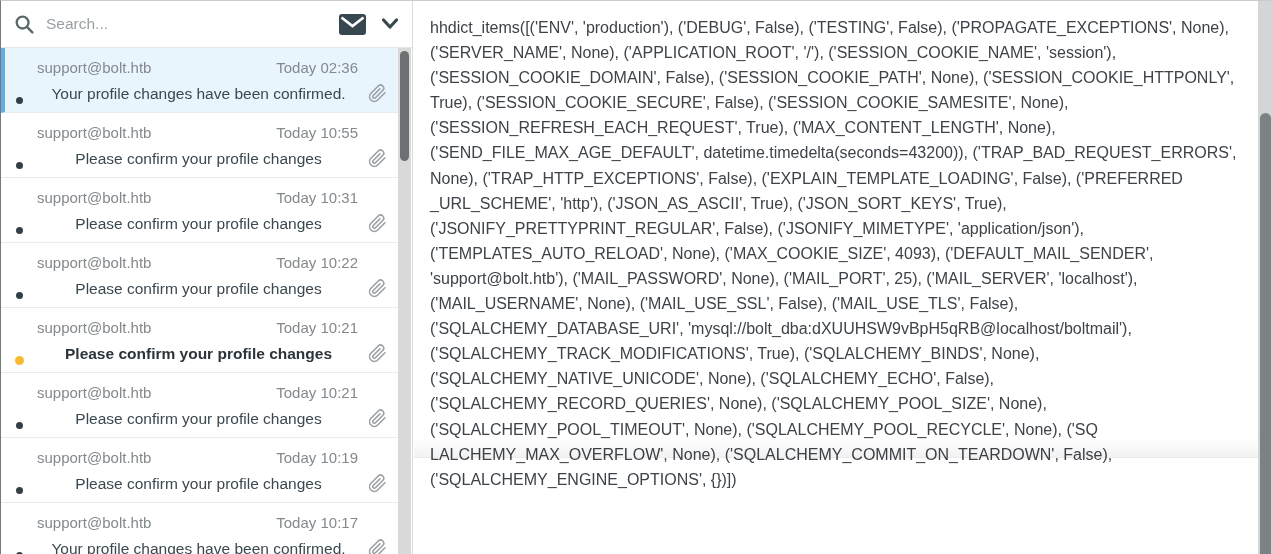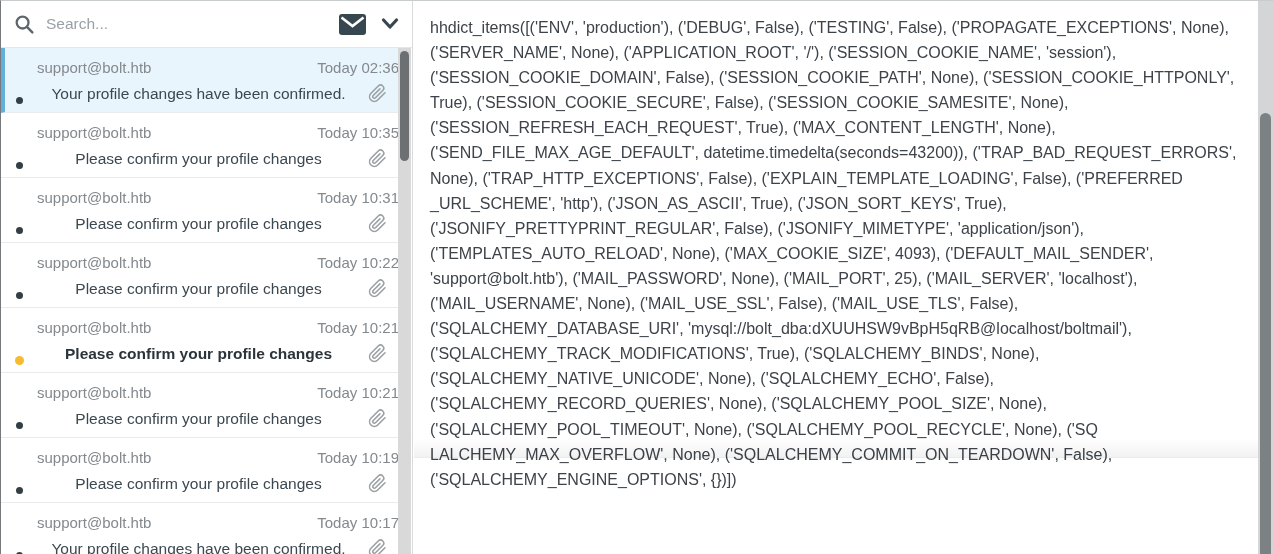--- a/index.html
+++ b/index.html
@@ -31,21 +31,21 @@
   .mail-item {
     position:relative; height:65px; padding:11px 0 0 36px;
     border-bottom:1px solid #eaebec; background:#fff; cursor:pointer;
   }
   .mail-item.selected {
     background:#e9f5fd; border-left:4px solid var(--selection-accent, #62aede);
     padding-left:32px;
   }
   .row1 {
     display:flex; justify-content:space-between;
-    font-size:15px; color:#84898d;
+    padding-right:41px; font-size:15px; color:#84898d;
   }
   .row2 { display:flex; align-items:center; margin-top:8px; padding-right:12px; }
   .dot {
     position:absolute; left:15px; top:49px;
     width:7px; height:7px; border-radius:50%; background:#333e45;
   }
   .selected .dot { left:11px; }
   .unread .dot { width:9px; height:9px; left:14px; top:48px; background:var(--unread-accent, #f7bb2f); }
   .subject {
     flex:1; font-size:15.5px; color:#3b4850;
@@ -116,21 +116,21 @@
       <span class="subject">Your profile changes have been confirmed.</span>
       <svg class="clip" viewBox="0 0 24 24">
         <path d="M21.44 11.05l-9.19 9.19a6 6 0 0 1-8.49-8.49l9.19-9.19a4 4 0 0 1 5.66 5.66l-9.2 9.19a2 2 0 0 1-2.83-2.83l8.49-8.48" fill="none" stroke="#9ba0a4" stroke-width="2" stroke-linecap="round" stroke-linejoin="round"></path>
       </svg>
     </div>
   </div>
 
   <div class="mail-item">
     <div class="row1">
       <span class="sender">support@bolt.htb</span>
-      <span class="time">Today 10:35</span>
+      <span class="time">Today 10:55</span>
     </div>
     <div class="row2">
       <span class="dot"></span>
       <span class="subject">Please confirm your profile changes</span>
       <svg class="clip" viewBox="0 0 24 24">
         <path d="M21.44 11.05l-9.19 9.19a6 6 0 0 1-8.49-8.49l9.19-9.19a4 4 0 0 1 5.66 5.66l-9.2 9.19a2 2 0 0 1-2.83-2.83l8.49-8.48" fill="none" stroke="#9ba0a4" stroke-width="2" stroke-linecap="round" stroke-linejoin="round"></path>
       </svg>
     </div>
   </div>
 

